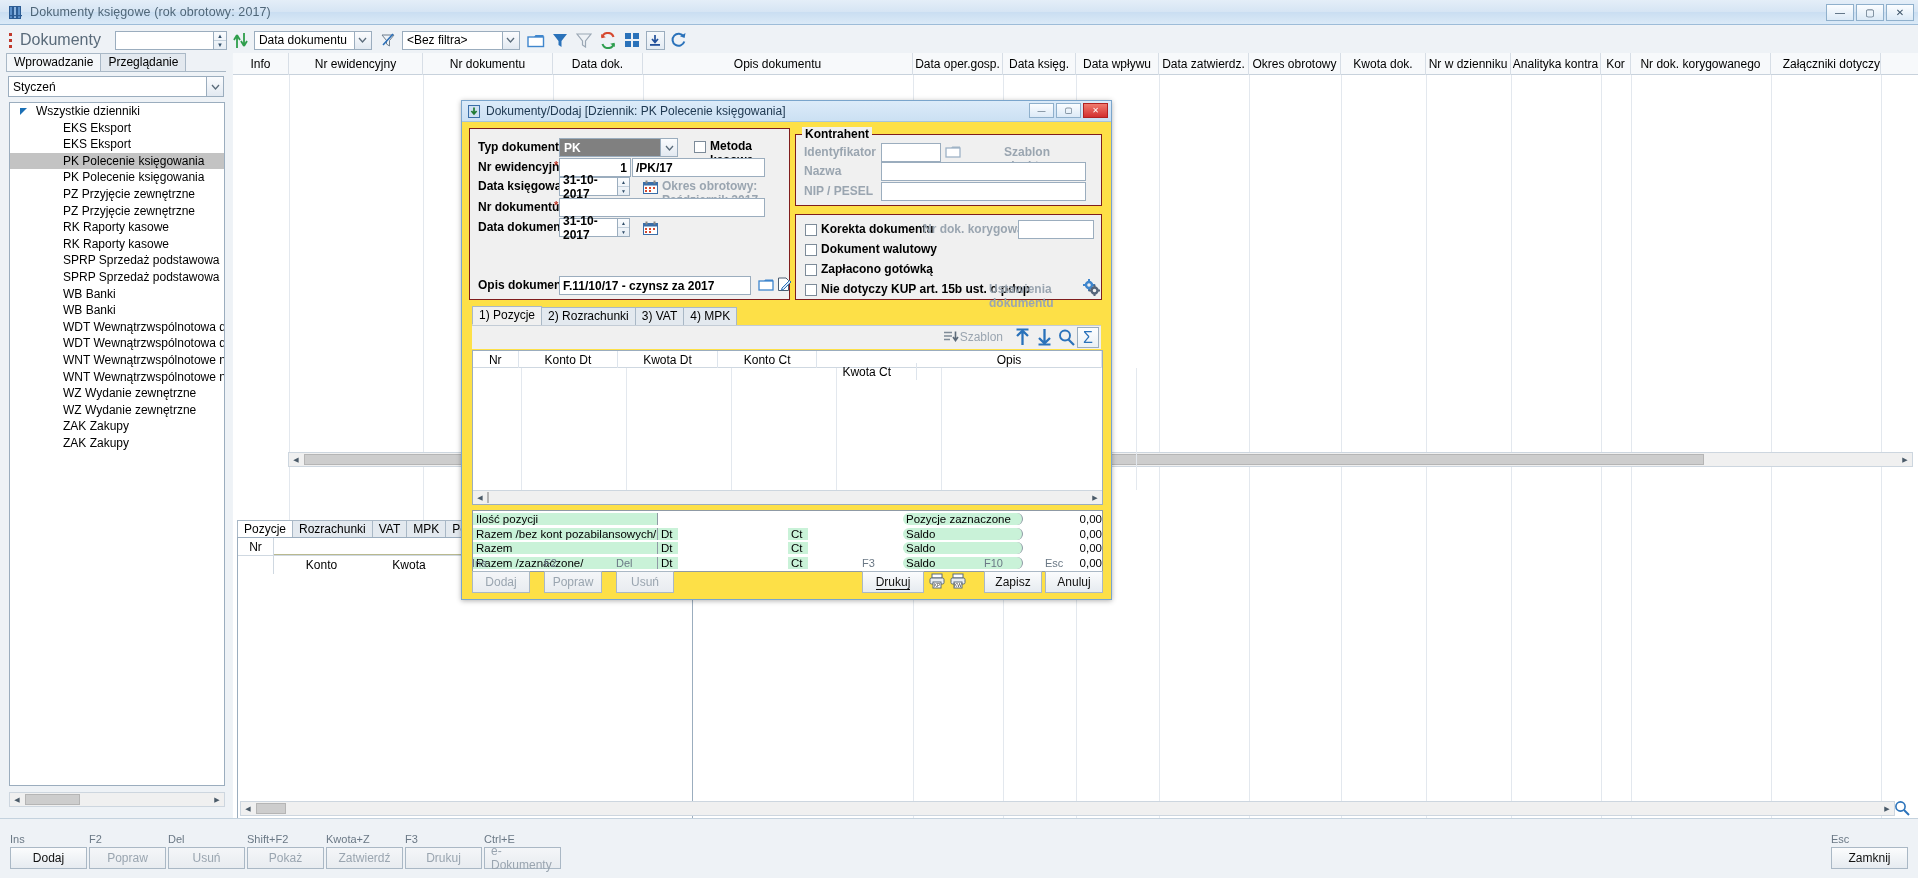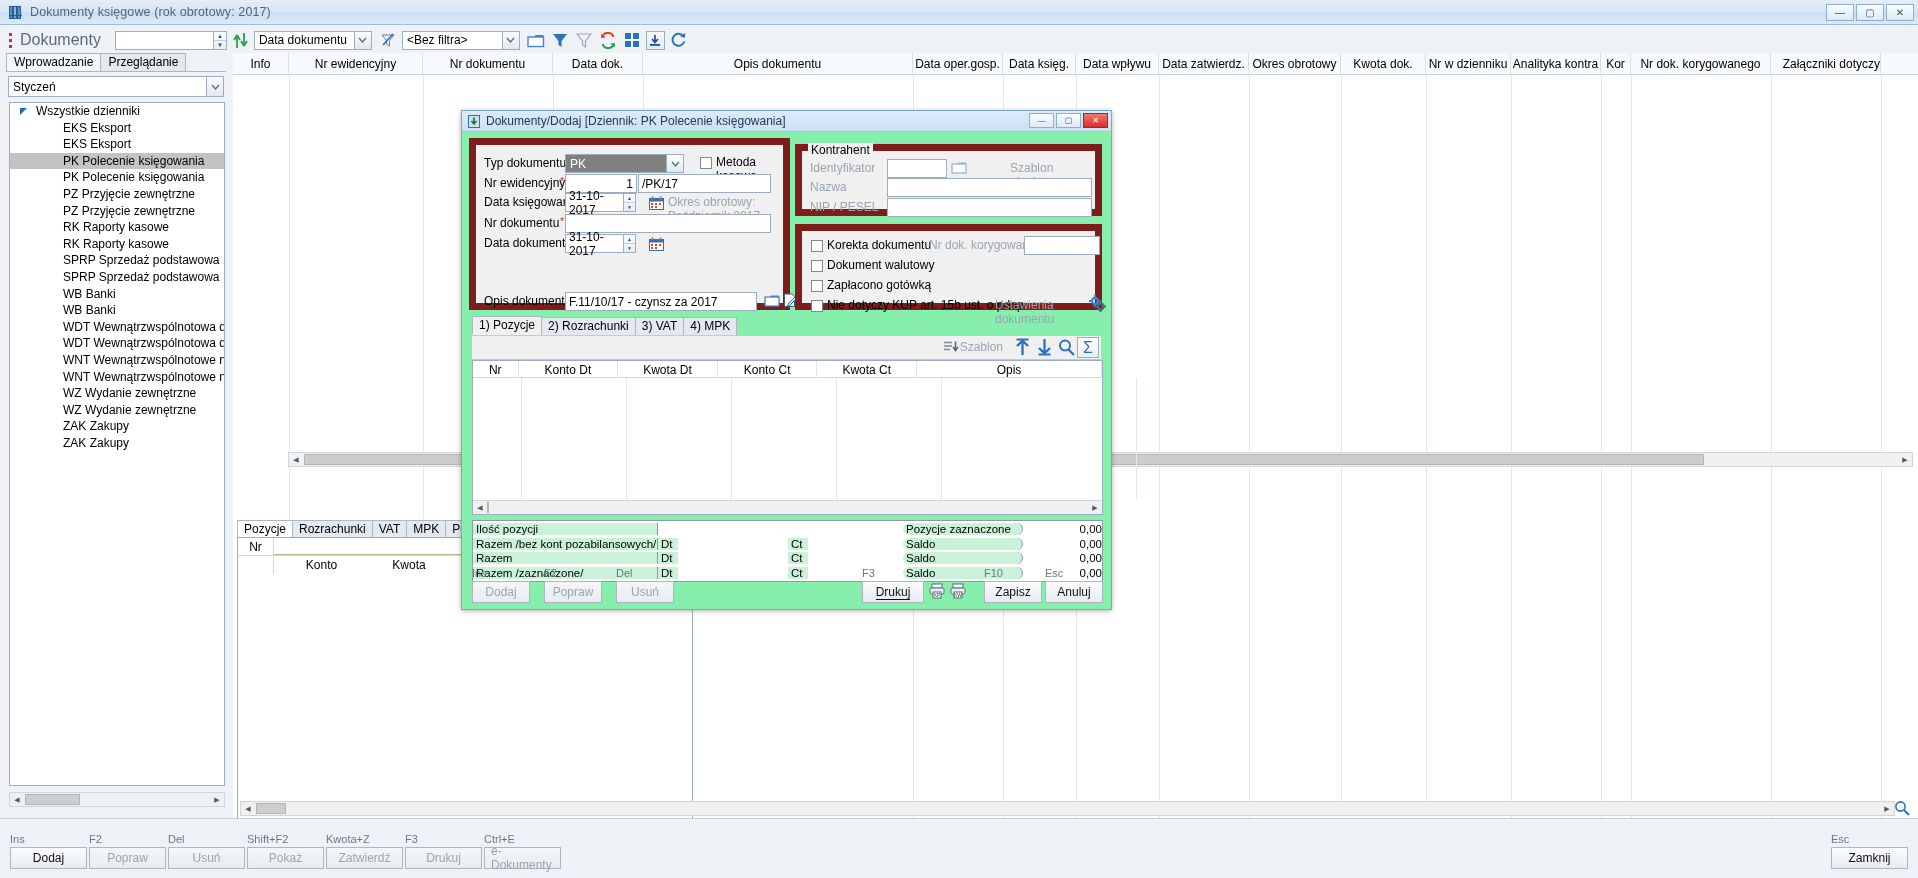--- a/index.html
+++ b/index.html
@@ -132,38 +132,38 @@
   .btn {
     border: 1px solid #aab8c5; background: linear-gradient(to bottom,#fbfcfd,#e6ebf0);
     font-size: 12px; height: 22px; display: flex; align-items: center; justify-content: center;
     color: #111; padding: 0 6px;
   }
   .btn.disabled { color: #9aa5b0; background: linear-gradient(to bottom,#f4f6f8,#e8ecf0); }
   .btn.wide { width: 77px; }
 
   
   .dlg {
-    position: absolute; left: 461px; top: 110px; width: 651px; height: 500px;
-    background: #86efac;
+    position: absolute; left: 461px; top: 100px; width: 651px; height: 500px;
+    background: #fde047;
     border: 1px solid #7aa5cc;
     box-shadow: 0 1px 5px rgba(0,0,0,.30);
   }
   .dlg-title {
     height: 21px; background: linear-gradient(to bottom,#dcebf9,#cbe0f3);
     border-bottom: 1px solid #a5c4de;
     display: flex; align-items: center; position: relative;
   }
   .dlg-title .t { font-size: 12px; color: #203a52; margin-left: 6px; }
   .dlg-btns { position: absolute; right: 3px; top: 2px; display: flex; gap: 2px; }
   .dlg-btn { width: 25px; height: 15px; border: 1px solid #8fb0cc; background: linear-gradient(to bottom,#fbfdff,#dceaf7);
     display: flex; align-items: center; justify-content: center; font-size: 8px; color: #2c4357;}
   .dlg-btn.close { background: linear-gradient(to bottom,#f07b6e,#d32f2f); border-color:#b02222; color:#fff; }
   .dlg-body { position: absolute; left: 0; top: 21px; right: 0; bottom: 0; }
 
-  .panel { border: 7px solid #7f1d1d; background: #f0f0f0; position: absolute; }
+  .panel { border: 1px solid #7f1d1d; background: #f0f0f0; position: absolute; font-weight: bold; }
   .frm-label { font-size: 12px; color: #000; }
   .req { color: #c0392b; font-size: 11px; }
   .tf {
     border: 1px solid #9badbe; background: #fff; height: 19px; font-size: 12px;
     display: flex; align-items: center; padding: 0 3px;
     font-family: "Liberation Sans", sans-serif;
   }
   .tf.num { justify-content: flex-end; }
   .combo-grey { background: #808080; color: #fff; }
   .cal-ico { width: 17px; height: 17px; display: flex; align-items: center; justify-content: center; }
@@ -713,21 +713,21 @@
             </div>
             <div class="dgh" style="width: 105px;">
               <span>Konto Dt</span>
             </div>
             <div class="dgh" style="width: 105px;">
               <span>Kwota Dt</span>
             </div>
             <div class="dgh" style="width: 105px;">
               <span>Konto Ct</span>
             </div>
-            <div class="dgh" style="width: 105px;">
+            <div class="dgh" style="width: 105px; margin-top: 12px;">
               <span>Kwota Ct</span>
             </div>
             <div class="dgh" style="width: 195px;">
               <span>Opis</span>
             </div>
           </div>
         <div id="dlg-grid-body" style="position:absolute;left:0;top:17px;right:0;bottom:14px;">
             <div class="colline" style="left: 48px;"></div>
             <div class="colline" style="left: 153px;"></div>
             <div class="colline" style="left: 258px;"></div>

